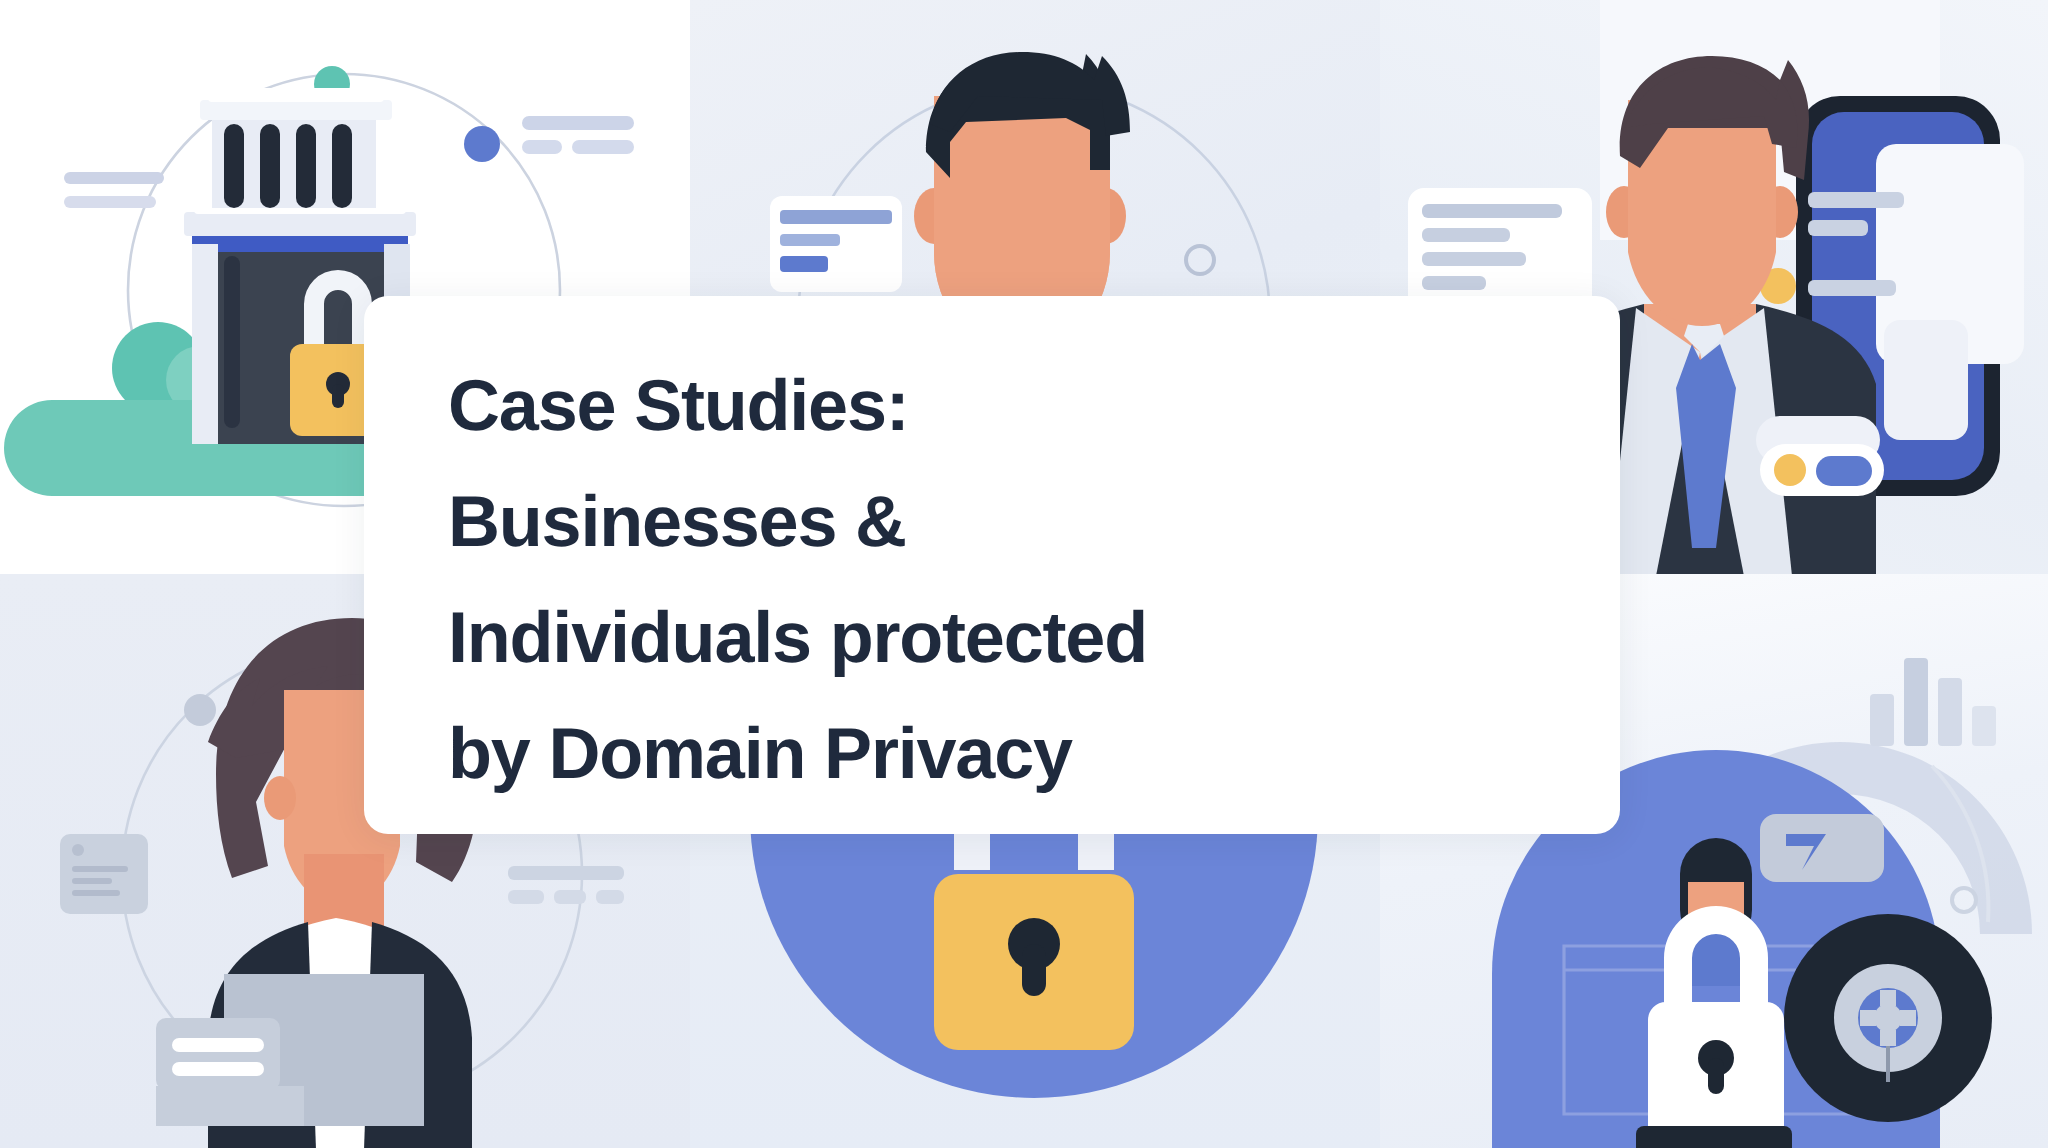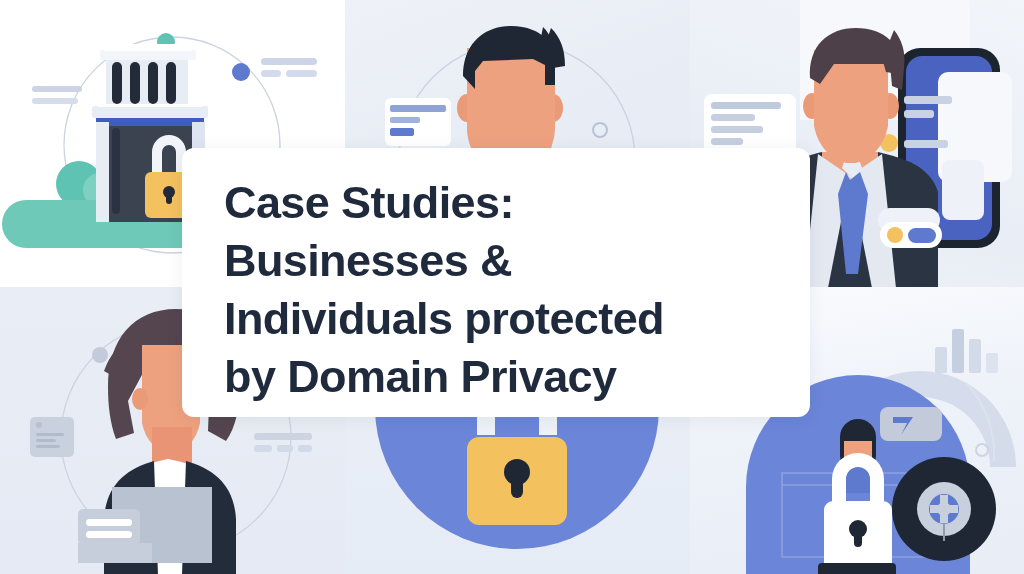--- a/index.html
+++ b/index.html
@@ -40,21 +40,21 @@
     left:182px; top:148px;
     width:628px; height:269px;
     background:#ffffff;
     border-radius:12px;
     box-shadow:0 2px 18px rgba(30,41,59,.07);
     padding:26px 34px 0 42px;
     z-index:40;
   }
   #title-card h1 {
     font-family:"Liberation Sans", sans-serif;
-    font-size:45px;
+    font-size:36px;
     line-height:58px;
     font-weight:700;
     color:#1f2a3d;
     letter-spacing:-0.6px;
     white-space:pre-line;
   }
 </style>
 </head>
 <body>
 

